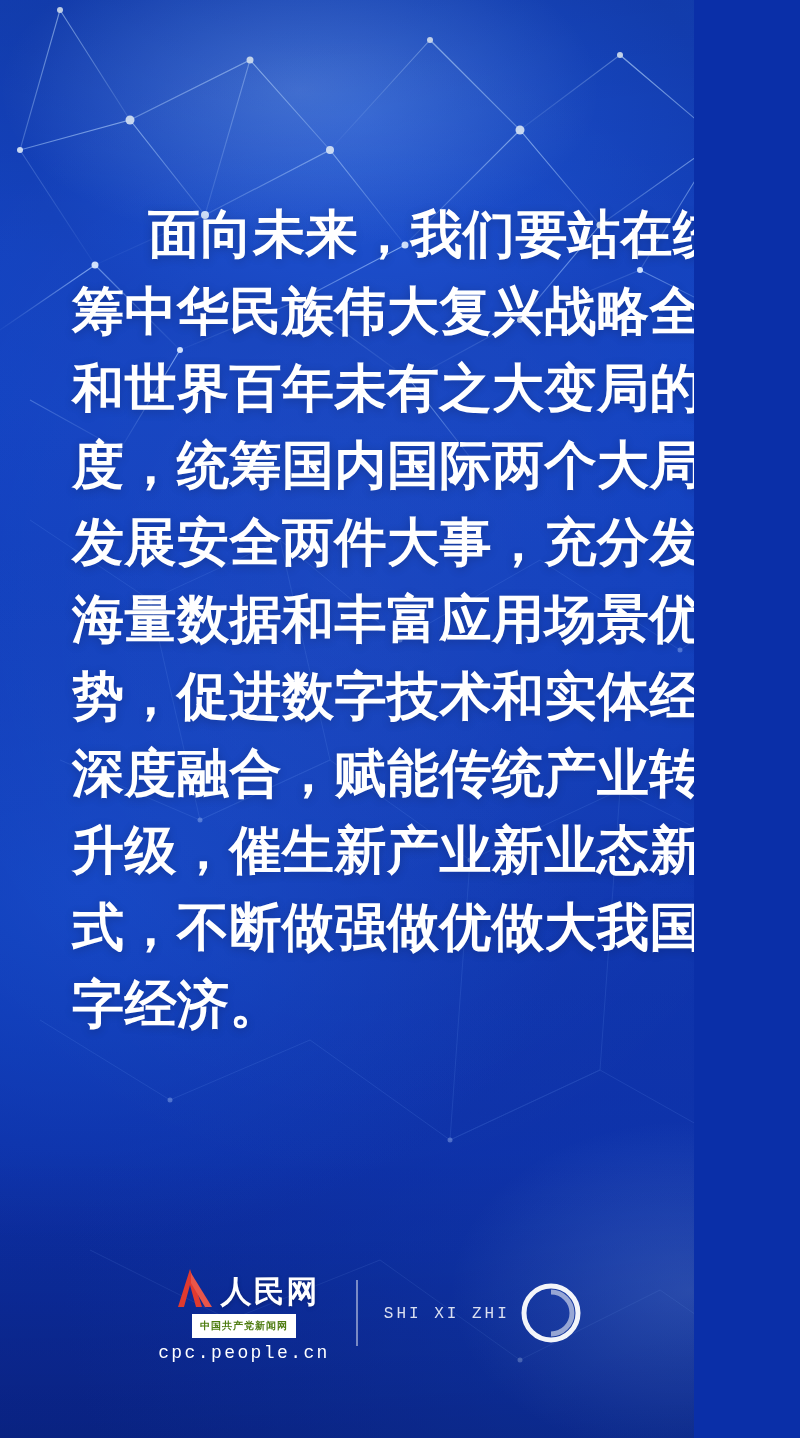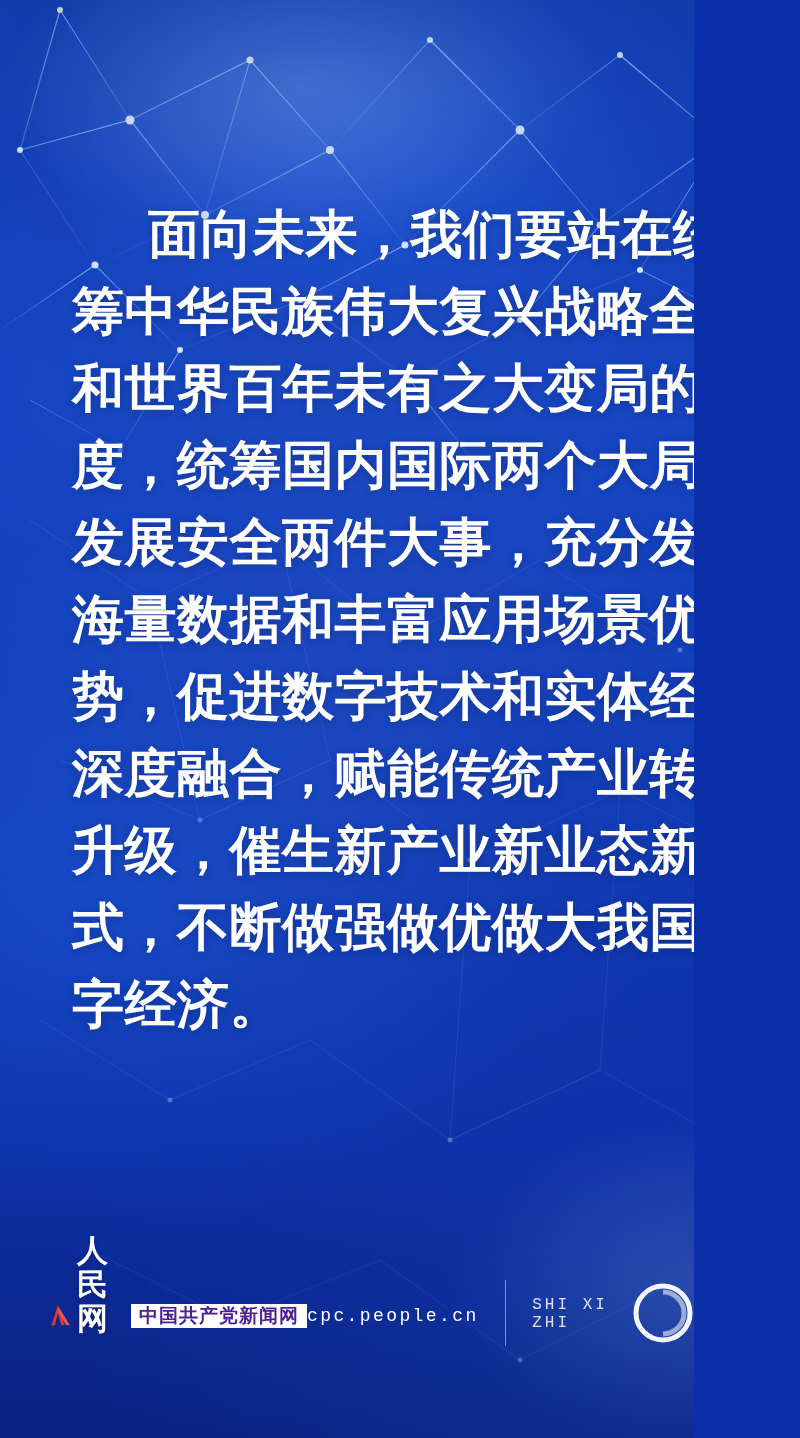--- a/index.html
+++ b/index.html
@@ -77,20 +77,21 @@
     right: 0;
     top: 1248px;
     height: 130px;
     display: flex;
     align-items: center;
     justify-content: center;
     gap: 26px;
   }
   .people-logo {
     display: flex;
+    flex-direction: column;
     align-items: center;
     justify-content: center;
     margin-left: 32px;
   }
   .people-mark {
     display: flex;
     align-items: flex-end;
     gap: 6px;
     height: 46px;
   }
@@ -98,22 +99,22 @@
     color: #ffffff;
     font-size: 31px;
     font-weight: bold;
     letter-spacing: 2px;
     line-height: 34px;
     text-shadow: 0 1px 4px rgba(0,0,0,0.25);
   }
   .people-sub {
     margin-top: 5px;
     background: #ffffff;
-    color: #4c1d95;
-    font-size: 19px;
+    color: #4d7c0f;
+    font-size: 10px;
     font-weight: bold;
     letter-spacing: 1px;
     padding: 3px 8px 3px 8px;
     line-height: 18px;
     white-space: nowrap;
   }
   .people-url {
     margin-top: 5px;
     color: #ffffff;
     font-size: 18px;

